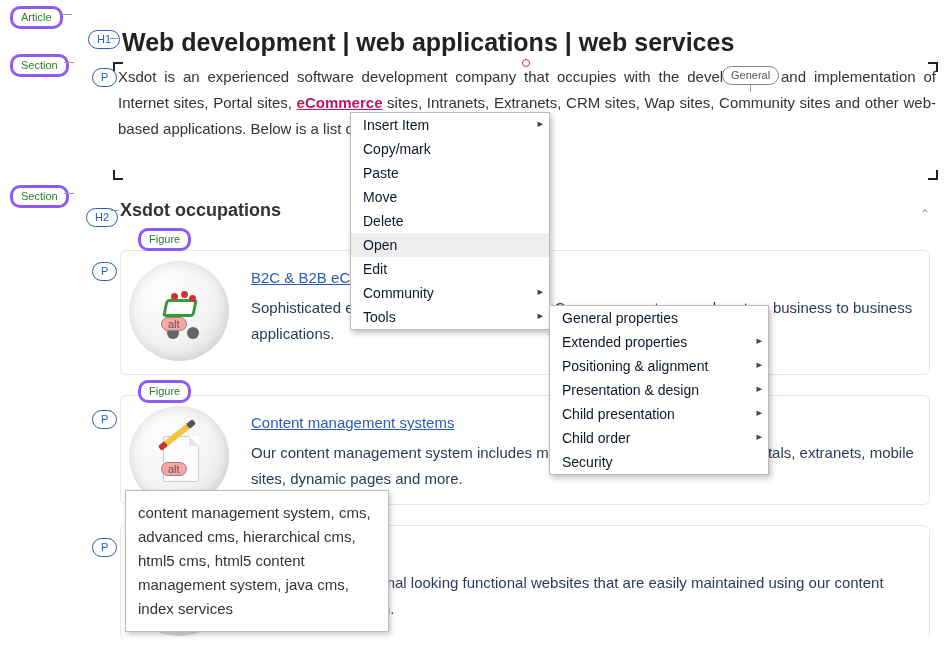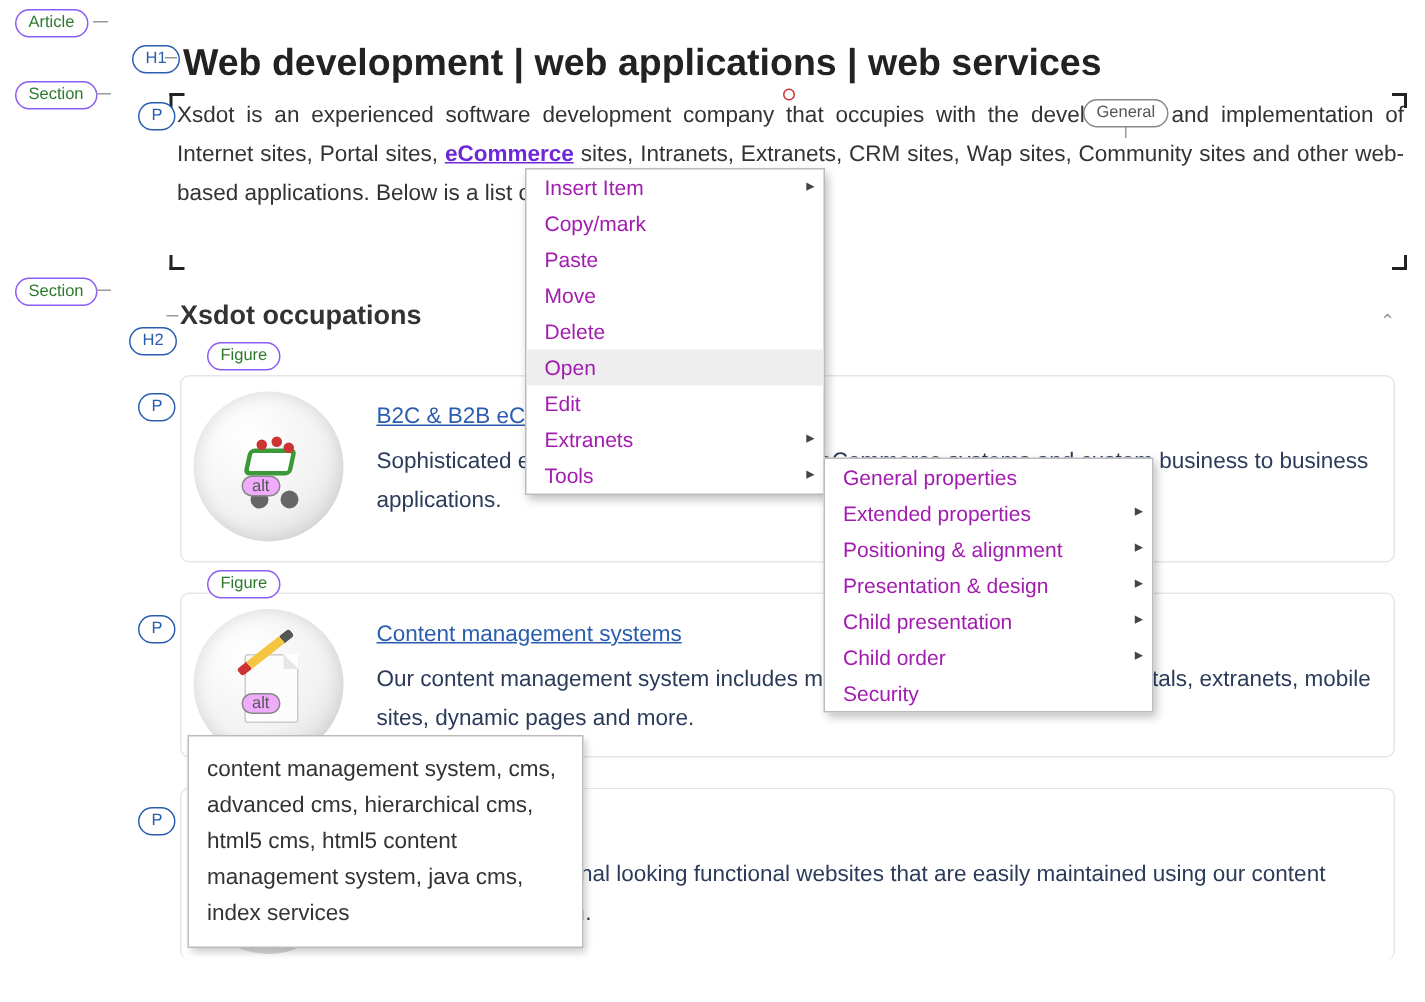--- a/index.html
+++ b/index.html
@@ -22,21 +22,21 @@
     background: #fff;
     font-family: Arial, sans-serif;
     white-space: nowrap;
   }
   .tag-connector {
     display: inline-block;
     width: 10px;
     border-top: 1px solid #999;
     vertical-align: middle;
   }
-  .green-tag { border: 1px solid #8b5cf6; color: #2d7a2d; }
+  .green-tag { border: 3px solid #8b5cf6; color: #2d7a2d; }
   .blue-tag  { border: 1px solid #2a5db0; color: #2a5db0; }
   .gray-tag  { border: 1px solid #888;    color: #555; }
 
   .float-tag { position: absolute; z-index: 5; }
 
   h1 {
     position: absolute;
     left: 122px; top: 28px;
     font-size: 25px;
     font-weight: bold;
@@ -44,21 +44,21 @@
   }
   .intro {
     position: absolute;
     left: 118px; top: 64px;
     width: 818px;
     font-size: 15px;
     line-height: 26px;
     color: #333;
     text-align: justify;
   }
-  .intro .link { color: #6d28d9; text-decoration: underline; cursor: pointer; }
+  .intro .link { color: #be185d; text-decoration: underline; cursor: pointer; }
 
   
   .bracket { position: absolute; width: 10px; height: 10px; border: 0 solid #222; }
   .br-tl { left: 113px; top: 62px; border-top-width: 2px; border-left-width: 2px; }
   .br-tr { left: 928px; top: 62px; border-top-width: 2px; border-right-width: 2px; }
   .br-bl { left: 113px; top: 170px; border-bottom-width: 2px; border-left-width: 2px; }
   .br-br { left: 928px; top: 170px; border-bottom-width: 2px; border-right-width: 2px; }
   .mid-handle-t { position:absolute; left:522px; top:59px; width:8px; height:8px; border:1px solid #c33; border-radius:50%; background:#fff;}
   .mid-handle-b { position:absolute; left:522px; top:173px; width:8px; height:8px; border:1px solid #c33; border-radius:50%; background:#fff;}
 
@@ -116,21 +116,21 @@
     position: absolute;
     background: #fff;
     border: 1px solid #bbb;
     box-shadow: 2px 3px 6px rgba(0,0,0,.25);
     font-size: 14px;
     z-index: 40;
   }
   .menu-item {
     padding: 4px 22px 4px 12px;
     cursor: default;
-    color: #a21caf;
+    color: #0f172a;
     position: relative;
     white-space: nowrap;
   }
   .menu-item.has-sub::after {
     content: "▸";
     position: absolute;
     right: 6px; top: 4px;
     font-size: 11px;
     color: #444;
   }
@@ -165,21 +165,21 @@
     border-top:10px solid #fff; border-left:10px solid #e6e6e6;}
   .pencil { position:absolute; left:26px; top:26px; width:44px; height:6px;
     background:linear-gradient(90deg,#c33 0 8px,#f5c542 8px 36px,#555 36px);
     transform:rotate(-38deg); border-radius:2px;}
   
   .cursor-shape { position:absolute; left:34px; top:30px; }
 
   .alt-badge {
     position: absolute;
     left: 40px; top: 66px;
-    background:#f0abfc;
+    background:#fca5a5;
     border:1px solid #888;
     border-radius:10px;
     font-size:11px;
     padding:0 6px;
     color:#555;
     z-index: 6;
   }
 </style>
 </head>
 <body>
@@ -194,21 +194,21 @@
 <span class="float-tag tag-connector" style="left:64px; top:62px;"></span>
 
 <span class="float-tag tag blue-tag" style="left:92px; top:68px;">P</span>
 
 <span class="float-tag tag gray-tag" style="left:722px; top:66px;">General</span>
 <span style="position:absolute;left:750px;top:82px;width:1px;height:10px;border-left:1px solid #999;"></span>
 
 <span class="float-tag tag green-tag" style="left:10px; top:185px;">Section</span>
 <span class="float-tag tag-connector" style="left:64px; top:193px;"></span>
 
-<span class="float-tag tag blue-tag" style="left:86px; top:218px;">H2</span>
+<span class="float-tag tag blue-tag" style="left:86px; top:208px;">H2</span>
 <span class="float-tag" style="left:111px; top:210px; width:8px; border-top:1px solid #999;"></span>
 
 <span class="float-tag tag green-tag" style="left:138px; top:228px;">Figure</span>
 <span class="float-tag tag blue-tag" style="left:92px; top:262px;">P</span>
 
 <span class="float-tag tag green-tag" style="left:138px; top:380px;">Figure</span>
 <span class="float-tag tag blue-tag" style="left:92px; top:410px;">P</span>
 
 <span class="float-tag tag green-tag" style="left:138px; top:512px;">Figure</span>
 <span class="float-tag tag blue-tag" style="left:92px; top:538px;">P</span>
@@ -269,21 +269,21 @@
 <div class="tooltip">content management system, cms, advanced cms, hierarchical cms, html5 cms, html5 content management system, java cms, index services</div>
 
 <div class="menu menu-1">
   <div class="menu-item has-sub">Insert Item</div>
   <div class="menu-item">Copy/mark</div>
   <div class="menu-item">Paste</div>
   <div class="menu-item">Move</div>
   <div class="menu-item">Delete</div>
   <div class="menu-item hover">Open</div>
   <div class="menu-item">Edit</div>
-  <div class="menu-item has-sub">Extranets</div>
+  <div class="menu-item has-sub">Community</div>
   <div class="menu-item has-sub">Tools</div>
 </div>
 
 <div class="menu menu-2">
   <div class="menu-item">General properties</div>
   <div class="menu-item has-sub">Extended properties</div>
   <div class="menu-item has-sub">Positioning &amp; alignment</div>
   <div class="menu-item has-sub">Presentation &amp; design</div>
   <div class="menu-item has-sub">Child presentation</div>
   <div class="menu-item has-sub">Child order</div>

